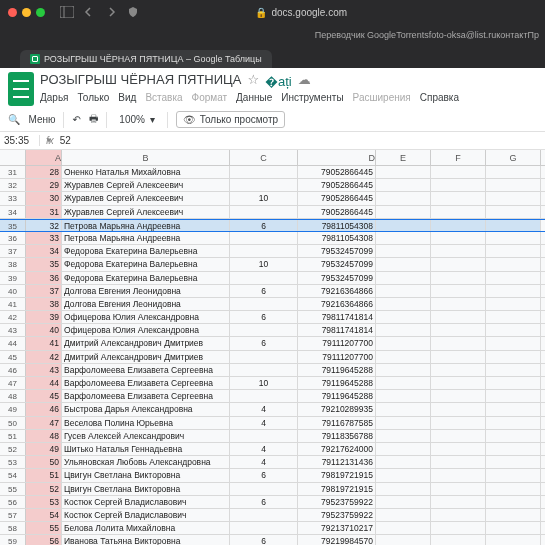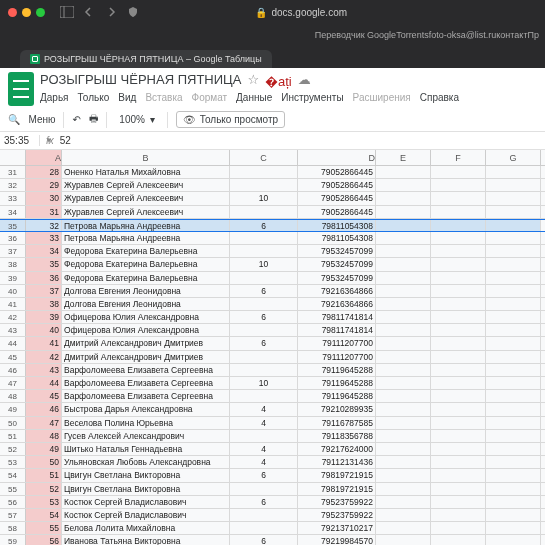--- a/index.html
+++ b/index.html
@@ -105,21 +105,21 @@
     <span>РОЗЫГРЫШ ЧЁРНАЯ ПЯТНИЦА – Google Таблицы</span>
   </div>
 </div>
 
 <div class="doc-header">
   <div class="logo"></div>
   <div class="doc-title-wrap">
     <div class="doc-title">
       <span>РОЗЫГРЫШ ЧЁРНАЯ ПЯТНИЦА</span>
       <span class="star">☆</span>
-      <span style="color:#b91c1c">�ați</span>
+      <span style="color:#0f766e">�ați</span>
       <span style="color:#888">☁</span>
     </div>
     <div class="menus" id="menubar">
         <span>Дарья</span>
         <span>Только</span>
         <span>Вид</span>
         <span class="dis">Вставка</span>
         <span class="dis">Формат</span>
         <span>Данные</span>
         <span>Инструменты</span>

